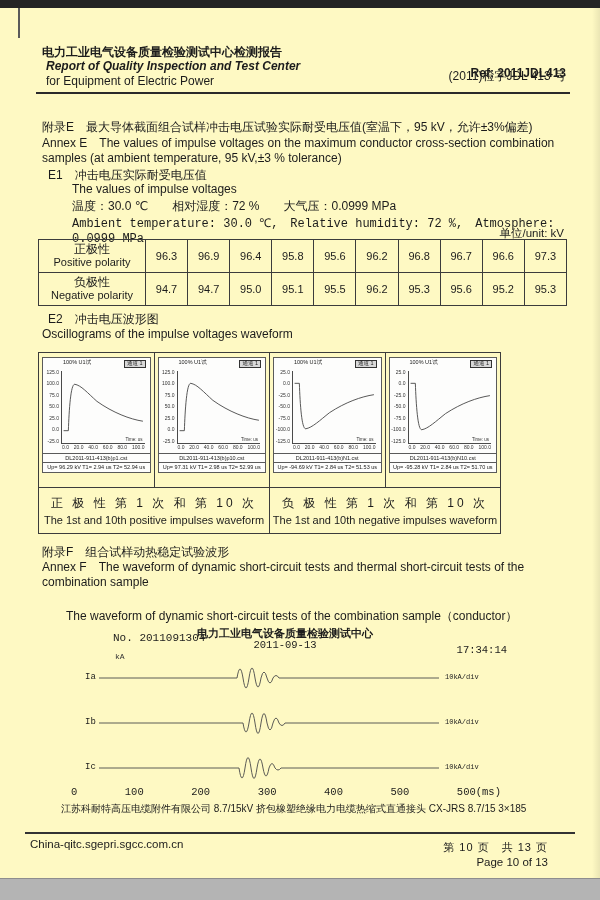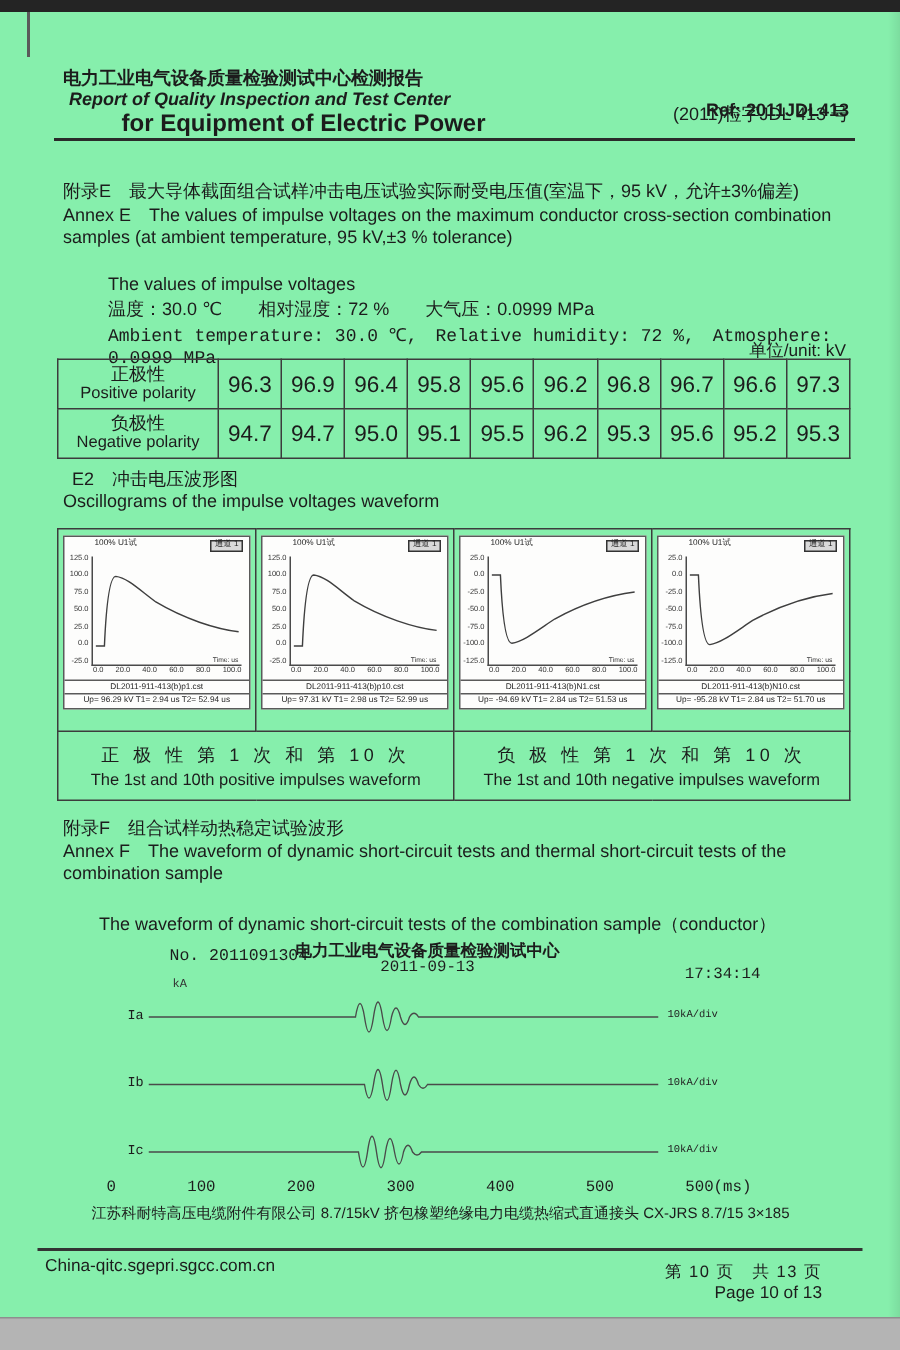--- a/index.html
+++ b/index.html
@@ -2,55 +2,55 @@
 <html><head>
 <meta charset="utf-8">
 <style>
   html,body{margin:0;padding:0;}
   body{
     width:600px;height:900px;
     background:#d9d9d9;
     font-family:"Liberation Sans","DejaVu Sans",sans-serif;
     color:#1c1c1c;
   }
-  .page{position:relative;width:600px;height:900px;background:#86efac;overflow:hidden;}
+  .page{position:relative;width:600px;height:900px;background:#fef9c3;overflow:hidden;}
   .scan-top{position:absolute;top:0;left:0;width:600px;height:8px;background:#242424;}
   .scan-left-mark{position:absolute;top:8px;left:18px;width:2px;height:30px;background:#5a5a5a;}
   .scan-bottom{position:absolute;top:878px;left:0;width:600px;height:22px;background:#b4b4b4;border-top:1px solid #8e8e8e;}
   .scan-right{position:absolute;top:8px;right:0;width:8px;height:870px;background:linear-gradient(to right,rgba(0,0,0,0),rgba(0,0,0,0.08));}
 
   
   .hdr-zh{position:absolute;top:44px;left:42px;font-size:12px;font-weight:bold;}
   .hdr-en1{position:absolute;top:59px;left:46px;font-size:12px;font-weight:bold;font-style:italic;}
-  .hdr-en2{position:absolute;top:74px;left:46px;font-size:16px;font-weight:bold;margin-left:35px;}
+  .hdr-en2{position:absolute;top:74px;left:46px;font-size:12px;font-weight:normal;}
   .hdr-ref-zh{position:absolute;top:68px;right:34px;font-size:12px;}
   .hdr-ref-en{position:absolute;top:66px;right:34px;font-size:12px;font-weight:bold;}
   .hdr-rule{position:absolute;top:92px;left:36px;width:534px;border-top:2px solid #2a2a2a;}
 
   
   .annex-e{position:absolute;top:99px;left:42px;width:528px;font-size:12px;line-height:15px;}
   .annex-e .zh{margin-bottom:1px;margin-top:21px;}
   .e1-zh{position:absolute;top:167px;left:48px;font-size:12px;}
   .e1-en{position:absolute;top:182px;left:72px;font-size:12px;}
   .e1-cond-zh{position:absolute;top:198px;left:72px;font-size:12px;}
   .e1-cond-en{position:absolute;top:214px;left:72px;font-size:12px;font-family:Liberation Mono, monospace;}
   .e1-unit{position:absolute;top:226px;right:36px;font-size:11.5px;}
 
   
   .vtab{position:absolute;top:239px;left:38px;width:529px;border-collapse:collapse;table-layout:fixed;}
-  .vtab td{border:1px solid #3c3c3c;text-align:center;font-size:15px;height:32px;padding:0;}
+  .vtab td{border:1px solid #3c3c3c;text-align:center;font-size:11px;height:32px;padding:0;}
   .vtab td.lab{width:106px;font-size:12px;line-height:13px;}
   .vtab td.lab .en{font-size:11px;}
 
   
   .e2-zh{position:absolute;top:311px;left:48px;font-size:12px;}
   .e2-en{position:absolute;top:327px;left:42px;font-size:12px;}
 
   
-  .osc-wrap{position:absolute;top:352px;left:38px;width:529px;border-collapse:collapse;table-layout:fixed;}
+  .osc-wrap{position:absolute;top:352px;left:38px;width:463px;border-collapse:collapse;table-layout:fixed;}
   .osc-wrap td{border:1px solid #3c3c3c;padding:0;vertical-align:top;}
   .osc-wrap td.cell{height:134px;}
   .osc-wrap td.cap{height:45px;text-align:center;vertical-align:middle;}
   .cap .zh{font-size:12px;letter-spacing:3px;}
   .cap .en{font-size:11px;margin-top:2px;}
 
   .osc{border:1px solid #5a5a5a;margin:4px 3px;background:#fdfdfc;}
   .osc-head{display:flex;justify-content:space-between;padding:2px 4px 0 20px;font-size:5.5px;color:#222;line-height:1;}
   .osc-chan{border:1px solid #333;background:#d9d9d9;padding:0 2px;}
   .osc-plot{position:relative;height:84px;margin:1px 3px 0 3px;}
@@ -104,20 +104,21 @@
   <div class="hdr-en2">for Equipment of Electric Power</div>
   <div class="hdr-ref-zh">(2011)检字JDL 413 号</div>
   <div class="hdr-ref-en">Ref: 2011JDL413</div>
   <div class="hdr-rule"></div>
 
   <div class="annex-e">
     <div class="zh">附录E　最大导体截面组合试样冲击电压试验实际耐受电压值(室温下，95 kV，允许±3%偏差)</div>
     <div class="en">Annex E　The values of impulse voltages on the maximum conductor cross-section combination samples (at ambient temperature, 95 kV,±3 % tolerance)</div>
   </div>
 
+  <div class="e1-zh">E1　冲击电压实际耐受电压值</div>
   <div class="e1-en">The values of impulse voltages</div>
   <div class="e1-cond-zh">温度：30.0 ℃　　相对湿度：72 %　　大气压：0.0999 MPa</div>
   <div class="e1-cond-en">Ambient temperature: 30.0 ℃,　Relative humidity: 72 %,　Atmosphere: 0.0999 MPa</div>
   <div class="e1-unit">单位/unit: kV</div>
 
   <table class="vtab">
     <tbody>
         <tr>
       <td class="lab">
         <div>正极性</div>

